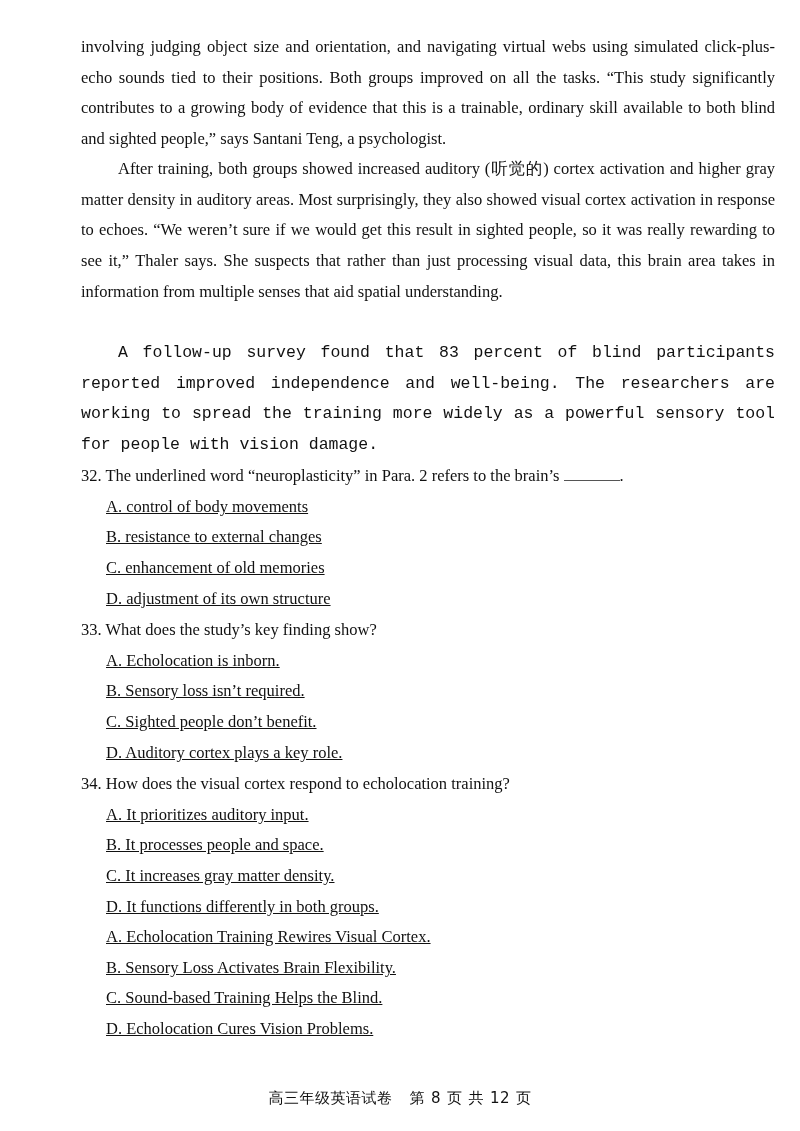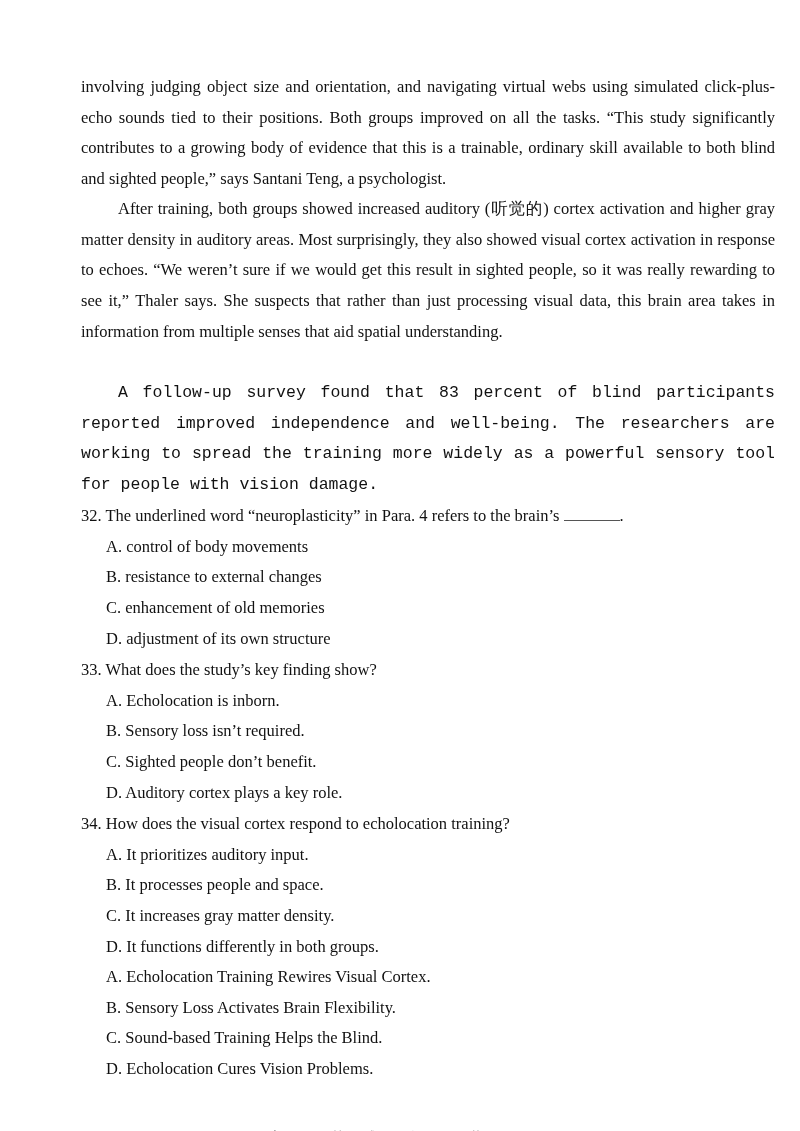--- a/index.html
+++ b/index.html
@@ -1,37 +1,37 @@
 <!DOCTYPE html>
 <html><head>
   <meta charset="utf-8">
   <style>
     html, body { margin: 0; padding: 0; background: #ffffff; }
     body {
       width: 800px; height: 1131px; position: relative; overflow: hidden;
       font-family: "Liberation Serif", "DejaVu Serif", serif;
       color: #111111;
     }
-    .page { position: absolute; left: 0; top: 0; width: 800px; height: 1033px; margin-top: 40px; }
+    .page { position: absolute; left: 0; top: 0; width: 800px; height: 1033px; }
     .para {
       position: absolute; left: 81px; width: 694px;
       font-size: 16.5px; line-height: 30.7px;
       text-align: justify; text-align-last: left;
       margin: 0;
     }
     .para.indent { text-indent: 37px; }
     #p1 { top: 32px; }
     #p2 { top: 154px; }
     #p3 { top: 338px; font-family: Liberation Mono, monospace; }
     .question {
       position: absolute; left: 81px; width: 700px;
       font-size: 16.5px; line-height: 30.7px; margin: 0;
     }
     .q-stem { white-space: nowrap; }
-    .option { padding-left: 25px; white-space: nowrap; }
+    .option { padding-left: 25px; white-space: nowrap; text-decoration: underline; }
     .blank {
       display: inline-block; width: 56px; border-bottom: 1px solid #555;
       height: 14px; vertical-align: baseline; margin-left: 4px;
     }
     #q32 { top: 461px; }
     #q33 { top: 615px; }
     #q34 { top: 769px; }
     #q35 { top: 922px; }
     .footer {
       position: absolute; top: 1089px; left: 0; width: 800px;
@@ -44,21 +44,21 @@
 </head>
 <body>
 
 <div class="page">
 
   <p class="para" id="p1">involving judging object size and orientation, and navigating virtual webs using simulated click-plus-echo sounds tied to their positions. Both groups improved on all the tasks. “This study significantly contributes to a growing body of evidence that this is a trainable, ordinary skill available to both blind and sighted people,” says Santani Teng, a psychologist.</p>
   <p class="para indent" id="p2">After training, both groups showed increased auditory (听觉的) cortex activation and higher gray matter density in auditory areas. Most surprisingly, they also showed visual cortex activation in response to echoes. “We weren’t sure if we would get this result in sighted people, so it was really rewarding to see it,” Thaler says. She suspects that rather than just processing visual data, this brain area takes in information from multiple senses that aid spatial understanding.</p>
   <p class="para indent" id="p3">A follow-up survey found that 83 percent of blind participants reported improved independence and well-being. The researchers are working to spread the training more widely as a powerful sensory tool for people with vision damage.</p>
 
   <div class="question" id="q32">
-    <div class="q-stem"><span>32.</span> <span>The underlined word “neuroplasticity” in Para. 4 refers to the brain’s</span><span class="blank"></span>.</div>
+    <div class="q-stem"><span>32.</span> <span>The underlined word “neuroplasticity” in Para. 2 refers to the brain’s</span><span class="blank"></span>.</div>
     <div class="option">A. control of body movements</div>
     <div class="option">B. resistance to external changes</div>
     <div class="option">C. enhancement of old memories</div>
     <div class="option">D. adjustment of its own structure</div>
   </div>
 
   <div class="question" id="q33">
     <div class="q-stem"><span>33.</span> <span>What does the study’s key finding show?</span></div>
     <div class="option">A. Echolocation is inborn.</div>
     <div class="option">B. Sensory loss isn’t required.</div>

